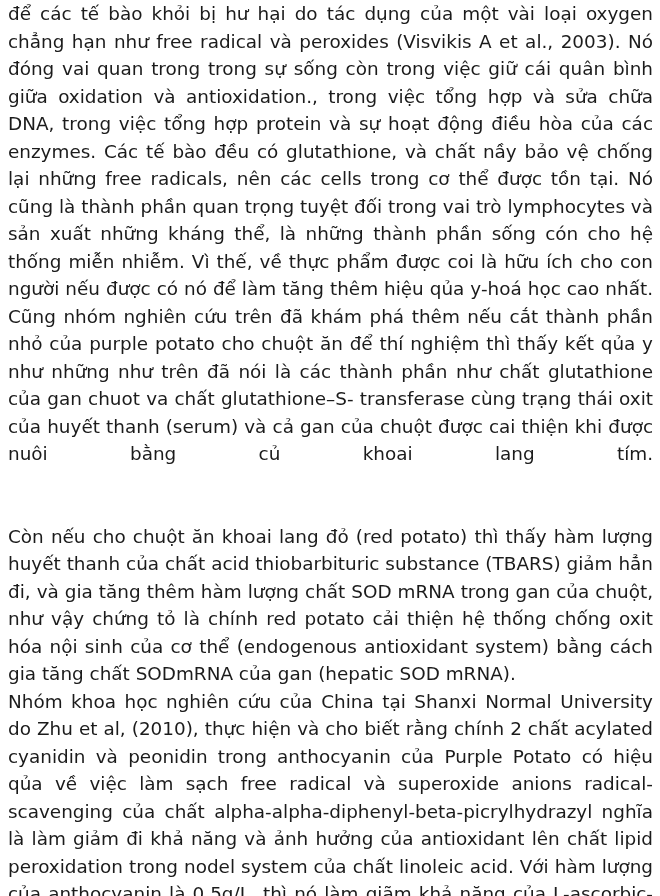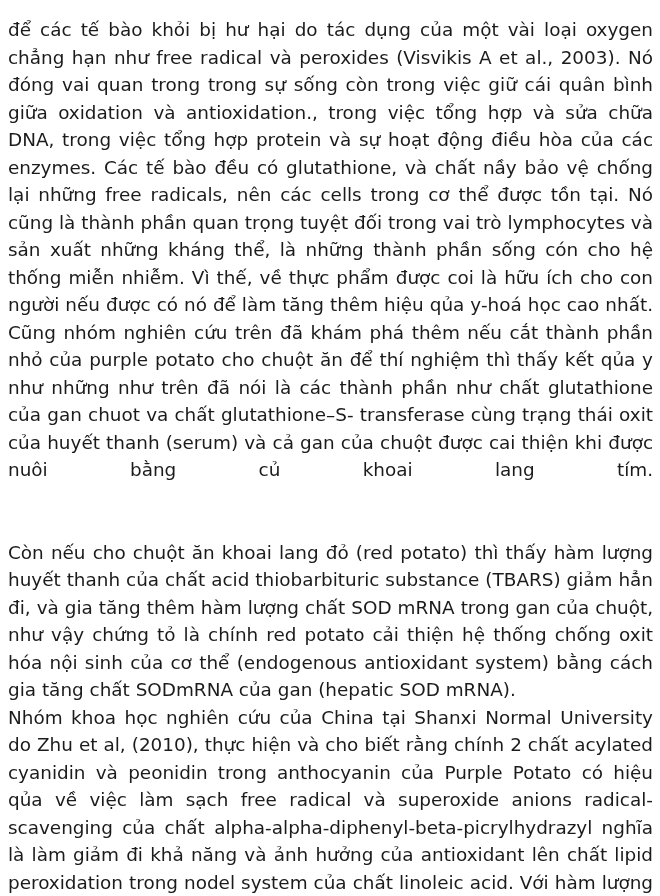--- a/index.html
+++ b/index.html
@@ -36,21 +36,20 @@
     line-height: 27.5px;
     text-align: justify;
     text-justify: inter-word;
     word-spacing: 0px;
     letter-spacing: 0px;
     -webkit-hyphens: none;
     hyphens: none;
     white-space: normal;
   }
   p.para:first-child {
-    padding-top: 16px;
   }
   .para-gap {
     height: 27.5px;
   }
   
   p.para.justify-all {
     text-align: justify;
   }
   p.para.justify-all::after {
     content: "";

